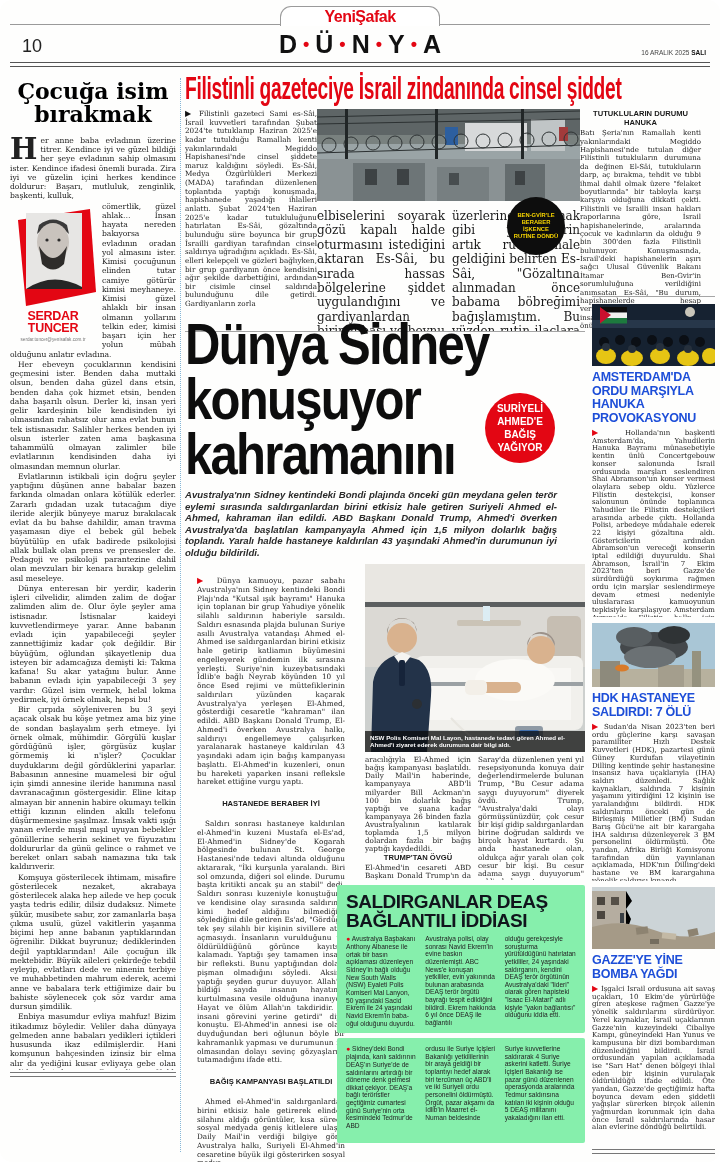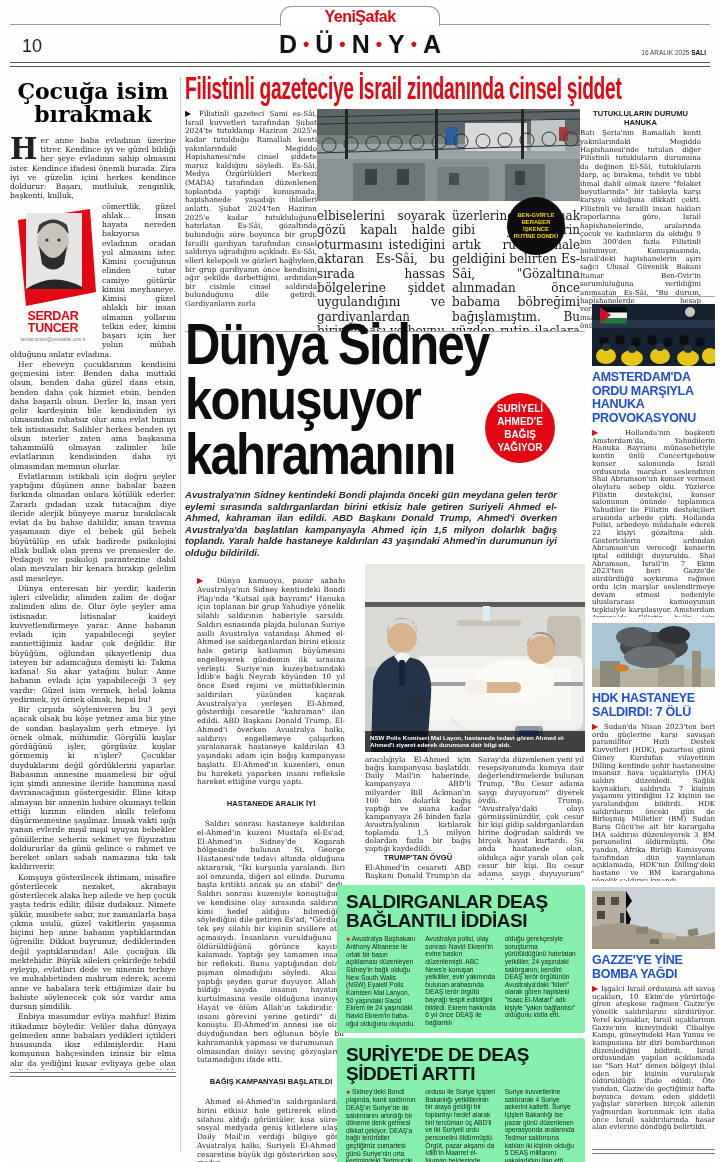--- a/index.html
+++ b/index.html
@@ -224,21 +224,21 @@
     <div class="hl"><span class="cond2">Dünya Sidney</span></div>
     <div class="hl"><span class="cond2">konuşuyor</span></div>
     <div class="hl"><span class="cond2">kahramanını</span></div>
     <div class="badge-red">
       <span>SURİYELİ AHMED'E BAĞIŞ YAĞIYOR</span>
     </div>
     <div class="hero-lead">Avustralya'nın Sidney kentindeki Bondi plajında önceki gün meydana gelen terör eylemi sırasında saldırganlardan birini etkisiz hale getiren Suriyeli Ahmed el-Ahmed, kahraman ilan edildi. ABD Başkanı Donald Trump, Ahmed'i överken Avustralya'da başlatılan kampanyayla Ahmed için 1,5 milyon dolarlık bağış toplandı. Yaralı halde hastaneye kaldırılan 43 yaşındaki Ahmed'in durumunun iyi olduğu bildirildi.</div>
     <div class="art2-row">
       <div class="c1">
         <p><span class="red-arrow">▶</span> <span>Dünya kamuoyu, pazar sabahı Avustralya'nın Sidney kentindeki Bondi Plajı'nda "Kutsal ışık bayramı" Hanuka için toplanan bir grup Yahudiye yönelik silahlı saldırının haberiyle sarsıldı. Saldırı esnasında plajda bulunan Suriye asıllı Avustralya vatandaşı Ahmed el-Ahmed ise saldırganlardan birini etkisiz hale getirip katliamın büyümesini engelleyerek gündemin ilk sırasına yerleşti. Suriye'nin kuzeybatısındaki İdlib'e bağlı Neyrab köyünden 10 yıl önce Esed rejimi ve müttefiklerinin saldırıları yüzünden kaçarak Avustralya'ya yerleşen El-Ahmed, gösterdiği cesaretle "kahraman" ilan edildi. ABD Başkanı Donald Trump, El-Ahmed'i överken Avustralya halkı, saldırıyı engellemeye çalışırken yaralanarak hastaneye kaldırılan 43 yaşındaki adam için bağış kampanyası başlattı. El-Ahmed'in kuzenleri, onun bu hareketi yaparken insani refleksle hareket ettiğine vurgu yaptı.</span></p>
-        <p class="mini-head sans">HASTANEDE ARALIK İYİ</p>
+        <p class="mini-head sans">HASTANEDE BERABER İYİ</p>
         <p>Saldırı sonrası hastaneye kaldırılan el-Ahmed'in kuzeni Mustafa el-Es'ad, El-Ahmed'in Sidney'de Kogarah bölgesinde bulunan St. George Hastanesi'nde tedavi altında olduğunu aktararak, "İki kurşunla yaralandı. Biri sol omzunda, diğeri sol elinde. Durumu başta kritikti ancak şu an stabil" dedi. Saldırı sonrası kuzeniyle konuştuğunu ve kendisine olay sırasında saldırının kimi hedef aldığını bilmediğini söylediğini dile getiren Es'ad, "Gördüğü tek şey silahlı bir kişinin sivillere ateş açmasıydı. İnsanların vurulduğunu ve öldürüldüğünü görünce kayıtsız kalamadı. Yaptığı şey tamamen insani bir refleksti. Bunu yaptığından dolayı pişman olmadığını söyledi. Aksine yaptığı şeyden gurur duyuyor. Allah'ın bildiği sayıda insanın hayatının kurtulmasına vesile olduğuna inanıyor. Hayat ve ölüm Allah'ın takdiridir. O insani görevini yerine getirdi" diye konuştu. El-Ahmed'in annesi ise olayı duyduğundan beri oğlunun böyle bir kahramanlık yapması ve durumunun iyi olmasından dolayı sevinç gözyaşlarını tutamadığını ifade etti.</p>
         <p class="mini-head sans">BAĞIŞ KAMPANYASI BAŞLATILDI</p>
         <p>Ahmed el-Ahmed'in saldırganlardan birini etkisiz hale getirerek elinden silahını aldığı görüntüler, kısa sürede sosyal medyada geniş kitlelere ulaştı. Daily Mail'in verdiği bilgiye göre, Avustralya halkı, Suriyeli El-Ahmed'in cesaretine büyük ilgi gösterirken sosyal medya</p>
       </div>
       <div class="rightpart">
         <div class="photo-wrap">
           <svg width="220" height="188" viewBox="0 0 220 188">
             <rect width="220" height="188" fill="#cdd0ce"></rect>
             <rect width="220" height="40" fill="#e9e7e2"></rect>
             <rect y="38" width="220" height="5" fill="#5c5f60"></rect>
@@ -281,21 +281,20 @@
         <div class="creambox">
           <div class="btitle">SALDIRGANLAR DEAŞ BAĞLANTILI İDDİASI</div>
           <div class="bcols">
             <div class="bcol"><span class="bullet">●</span> <span>Avustralya Başbakanı Anthony Albanese ile ortak bir basın açıklaması düzenleyen Sidney'in bağlı olduğu New South Walls (NSW) Eyaleti Polis Komiseri Mal Lanyon, 50 yaşındaki Sacid Ekrem ile 24 yaşındaki Navid Ekrem'in baba-oğul olduğunu duyurdu.</span></div>
             <div class="bcol">Avustralya polisi, olay sonrası Navid Ekrem'in evine baskın düzenlemişti. ABC News'e konuşan yetkililer, evin yakınında bulunan arabasında DEAŞ terör örgütü bayrağı tespit edildiğini bildirdi. Ekrem hakkında 6 yıl önce DEAŞ ile bağlantılı</div>
             <div class="bcol">olduğu gerekçesiyle soruşturma yürütüldüğünü hatırlatan yetkililer, 24 yaşındaki saldırganın, kendini DEAŞ terör örgütünün Avustralya'daki "lideri" olarak gören hapisteki "Isaac El-Matari" adlı kişiyle "yakın bağlantısı" olduğunu iddia etti.</div>
           </div>
         </div>
 
         <div class="creambox">
-          <div class="btitle">SURİYE'DE DE DEAŞ ŞİDDETİ ARTTI</div>
           <div class="bcols box2cols">
             <div class="bcol"><span class="bullet">●</span> <span>Sidney'deki Bondi plajında, kanlı saldırının DEAŞ'ın Suriye'de de saldırılarını artırdığı bir döneme denk gelmesi dikkat çekiyor. DEAŞ'a bağlı teröristler geçtiğimiz cumartesi günü Suriye'nin orta kesimindeki Tedmur'de ABD</span></div>
             <div class="bcol">ordusu ile Suriye İçişleri Bakanlığı yetkililerinin bir araya geldiği bir toplantıyı hedef alarak biri tercüman üç ABD'li ve iki Suriyeli ordu personelini öldürmüştü. Örgüt, pazar akşamı da İdlib'in Maarret el-Numan beldesinde</div>
             <div class="bcol">Suriye kuvvetlerine saldırarak 4 Suriye askerini katletti. Suriye İçişleri Bakanlığı ise pazar günü düzenlenen operasyonda aralarında Tedmur saldırısına katılan iki kişinin olduğu 5 DEAŞ militanını yakaladığını ilan etti.</div>
           </div>
         </div>
       </div>
     </div>
   </section>
 

